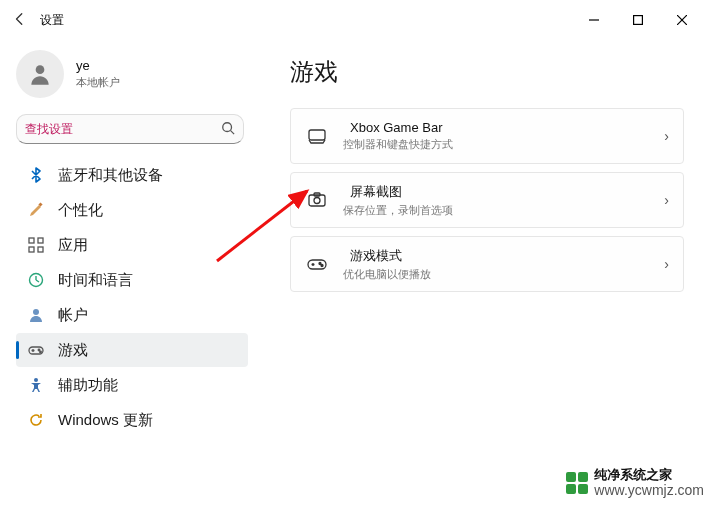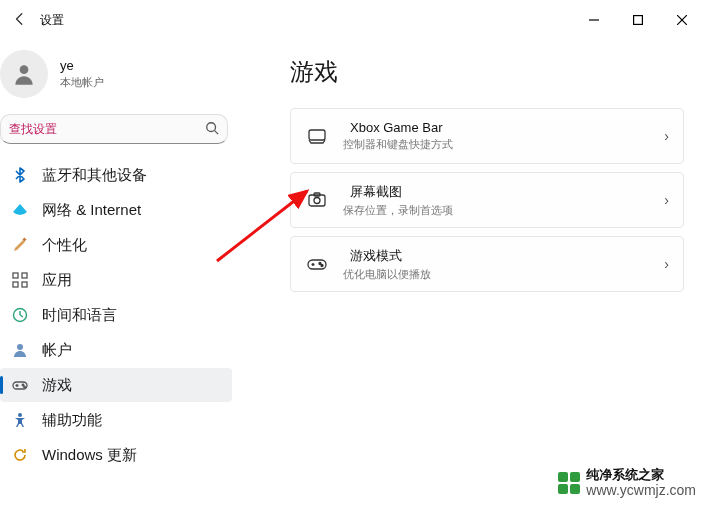--- a/index.html
+++ b/index.html
@@ -49,21 +49,21 @@
   }
   .winctrls .btn svg { width: 10px; height: 10px; stroke:#000; fill:none; stroke-width:1.2; }
 
   
   .body {
     display: flex;
     height: calc(506px - 40px);
   }
   .sidebar {
     width: 260px;
-    padding: 6px 0 0 0;
+    padding: 6px 0 0 16px;
     flex-shrink: 0;
   }
   .content {
     flex: 1;
     padding: 6px 24px 0 30px;
     position: relative;
   }
 
   
   .user {
@@ -176,21 +176,21 @@
   .arrow {
     position:absolute;
     left: 212px;
     top: 136px;
     pointer-events:none;
   }
 
   
   .watermark {
     position:absolute;
-    right:12px;
+    right:4px;
     bottom:8px;
     display:flex;
     align-items:center;
     font-size:13px;
     font-family:"Microsoft YaHei","Segoe UI",sans-serif;
     color:#111;
     pointer-events:none;
   }
   .watermark .logo {
     width:22px;
@@ -263,28 +263,20 @@
     </div>
 
     <ul class="nav">
       <li>
         <span class="ico">
           <svg viewBox="0 0 16 16">
               <path d="M4 4l8 8-4 3V1l4 3-8 8" stroke="#0067c0" stroke-width="1.6" fill="none" stroke-linejoin="round"></path>
             </svg>
         </span>
         <span>蓝牙和其他设备</span>
-      </li>
-      <li>
-        <span class="ico">
-          <svg viewBox="0 0 16 16">
-              <path d="M8 2 L15 10 Q8 16 1 10 Z" fill="#1fb6e8"></path>
-            </svg>
-        </span>
-        <span>网络 &amp; Internet</span>
       </li>
       <li>
         <span class="ico">
           <svg viewBox="0 0 16 16">
               <path d="M2 14l3-1 8-8-2-2-8 8z" fill="#d9a05b"></path>
               <rect x="11" y="1" width="3" height="3" fill="#c77b3a" transform="rotate(45 12.5 2.5)"></rect>
             </svg>
         </span>
         <span>个性化</span>
       </li>

